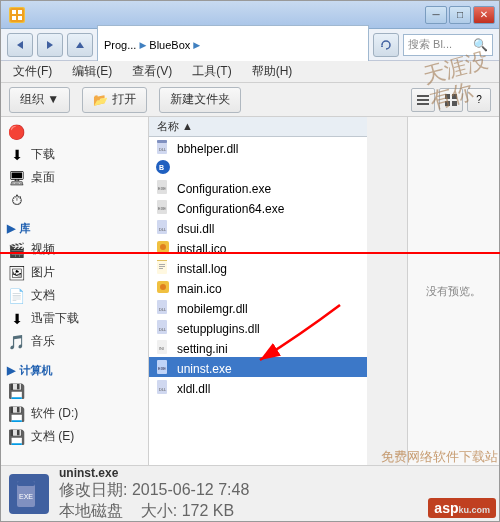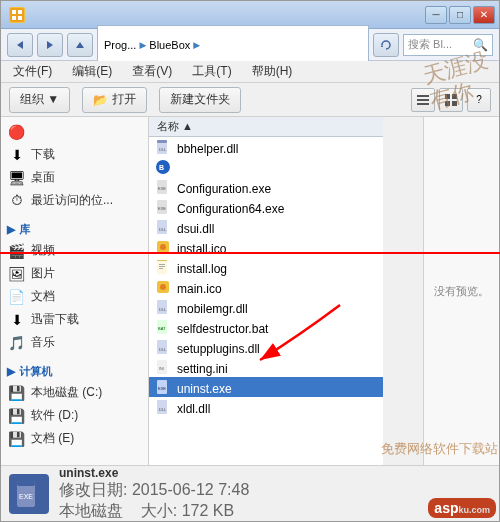--- a/index.html
+++ b/index.html
@@ -312,21 +312,21 @@
     .file-row .file-name {
       font-size: 12px;
       flex: 1;
       overflow: hidden;
       text-overflow: ellipsis;
       white-space: nowrap;
     }
 
     
     .preview-panel {
-      width: 76px;
+      width: 92px;
       background: #f8f8f8;
       border-left: 1px solid #d0d0d0;
       display: flex;
       flex-direction: column;
       align-items: center;
       justify-content: center;
       padding: 8px;
       margin-left: 40px;
     }
 
@@ -389,38 +389,38 @@
       color: rgba(160, 120, 80, 0.6);
       transform: rotate(-15deg);
       font-family: cursive;
       pointer-events: none;
       z-index: 30;
       line-height: 1.2;
     }
 
     .watermark2 {
       position: absolute;
-      bottom: 64px;
+      bottom: 56px;
       right: 2px;
       font-size: 13px;
       color: rgba(180, 120, 60, 0.7);
       pointer-events: none;
       z-index: 30;
     }
 
     .asp-badge {
       position: absolute;
       bottom: 4px;
       right: 4px;
       background: #c04020;
       color: #fff;
       font-size: 14px;
       font-weight: bold;
       padding: 2px 6px;
-      border-radius: 8px;
+      border-radius: 3px;
       z-index: 30;
     }
 
     .asp-sub {
       font-size: 9px;
       color: #ddd;
     }
 
     
     ::-webkit-scrollbar { width: 10px; }
@@ -529,21 +529,20 @@
       <div class="sidebar-item">
         <div class="sidebar-icon">⬇</div>
         <span class="sidebar-label">下载</span>
       </div>
       <div class="sidebar-item">
         <div class="sidebar-icon">🖥</div>
         <span class="sidebar-label">桌面</span>
       </div>
       <div class="sidebar-item">
         <div class="sidebar-icon">⏱</div>
-        <span class="sidebar-label">最近访问的位...</span>
       </div>
 
       <div style="height:6px"></div>
       <div class="sidebar-section">
         <span>▶</span>
         <span>库</span>
       </div>
       <div class="sidebar-item">
         <div class="sidebar-icon">🎬</div>
         <span class="sidebar-label">视频</span>
@@ -565,21 +564,20 @@
         <span class="sidebar-label">音乐</span>
       </div>
 
       <div style="height:6px"></div>
       <div class="sidebar-section">
         <span>▶</span>
         <span>计算机</span>
       </div>
       <div class="sidebar-item">
         <div class="sidebar-icon">💾</div>
-        <span class="sidebar-label">本地磁盘 (C:)</span>
       </div>
       <div class="sidebar-item">
         <div class="sidebar-icon">💾</div>
         <span class="sidebar-label">软件 (D:)</span>
       </div>
       <div class="sidebar-item">
         <div class="sidebar-icon">💾</div>
         <span class="sidebar-label">文档 (E)</span>
       </div>
     </div>
@@ -679,29 +677,20 @@
         <div class="file-row">
           <div class="file-icon">
             <svg width="16" height="16" viewBox="0 0 16 16">
                 <rect x="2" y="1" width="10" height="14" fill="#d0d8f0" rx="1"></rect>
                 <text x="4" y="12" font-size="4" fill="#555">DLL</text>
               </svg>
           </div>
           <span class="file-name">mobilemgr.dll</span>
         </div>
 
-        <div class="file-row">
-          <div class="file-icon">
-            <svg width="16" height="16" viewBox="0 0 16 16">
-                <rect x="2" y="1" width="10" height="14" fill="#e0ffe0" rx="1"></rect>
-                <text x="3" y="11" font-size="4" fill="#060">BAT</text>
-              </svg>
-          </div>
-          <span class="file-name">selfdestructor.bat</span>
-        </div>
 
         <div class="file-row">
           <div class="file-icon">
             <svg width="16" height="16" viewBox="0 0 16 16">
                 <rect x="2" y="1" width="10" height="14" fill="#d0d8f0" rx="1"></rect>
                 <text x="4" y="12" font-size="4" fill="#555">DLL</text>
               </svg>
           </div>
           <span class="file-name">setupplugins.dll</span>
         </div>

